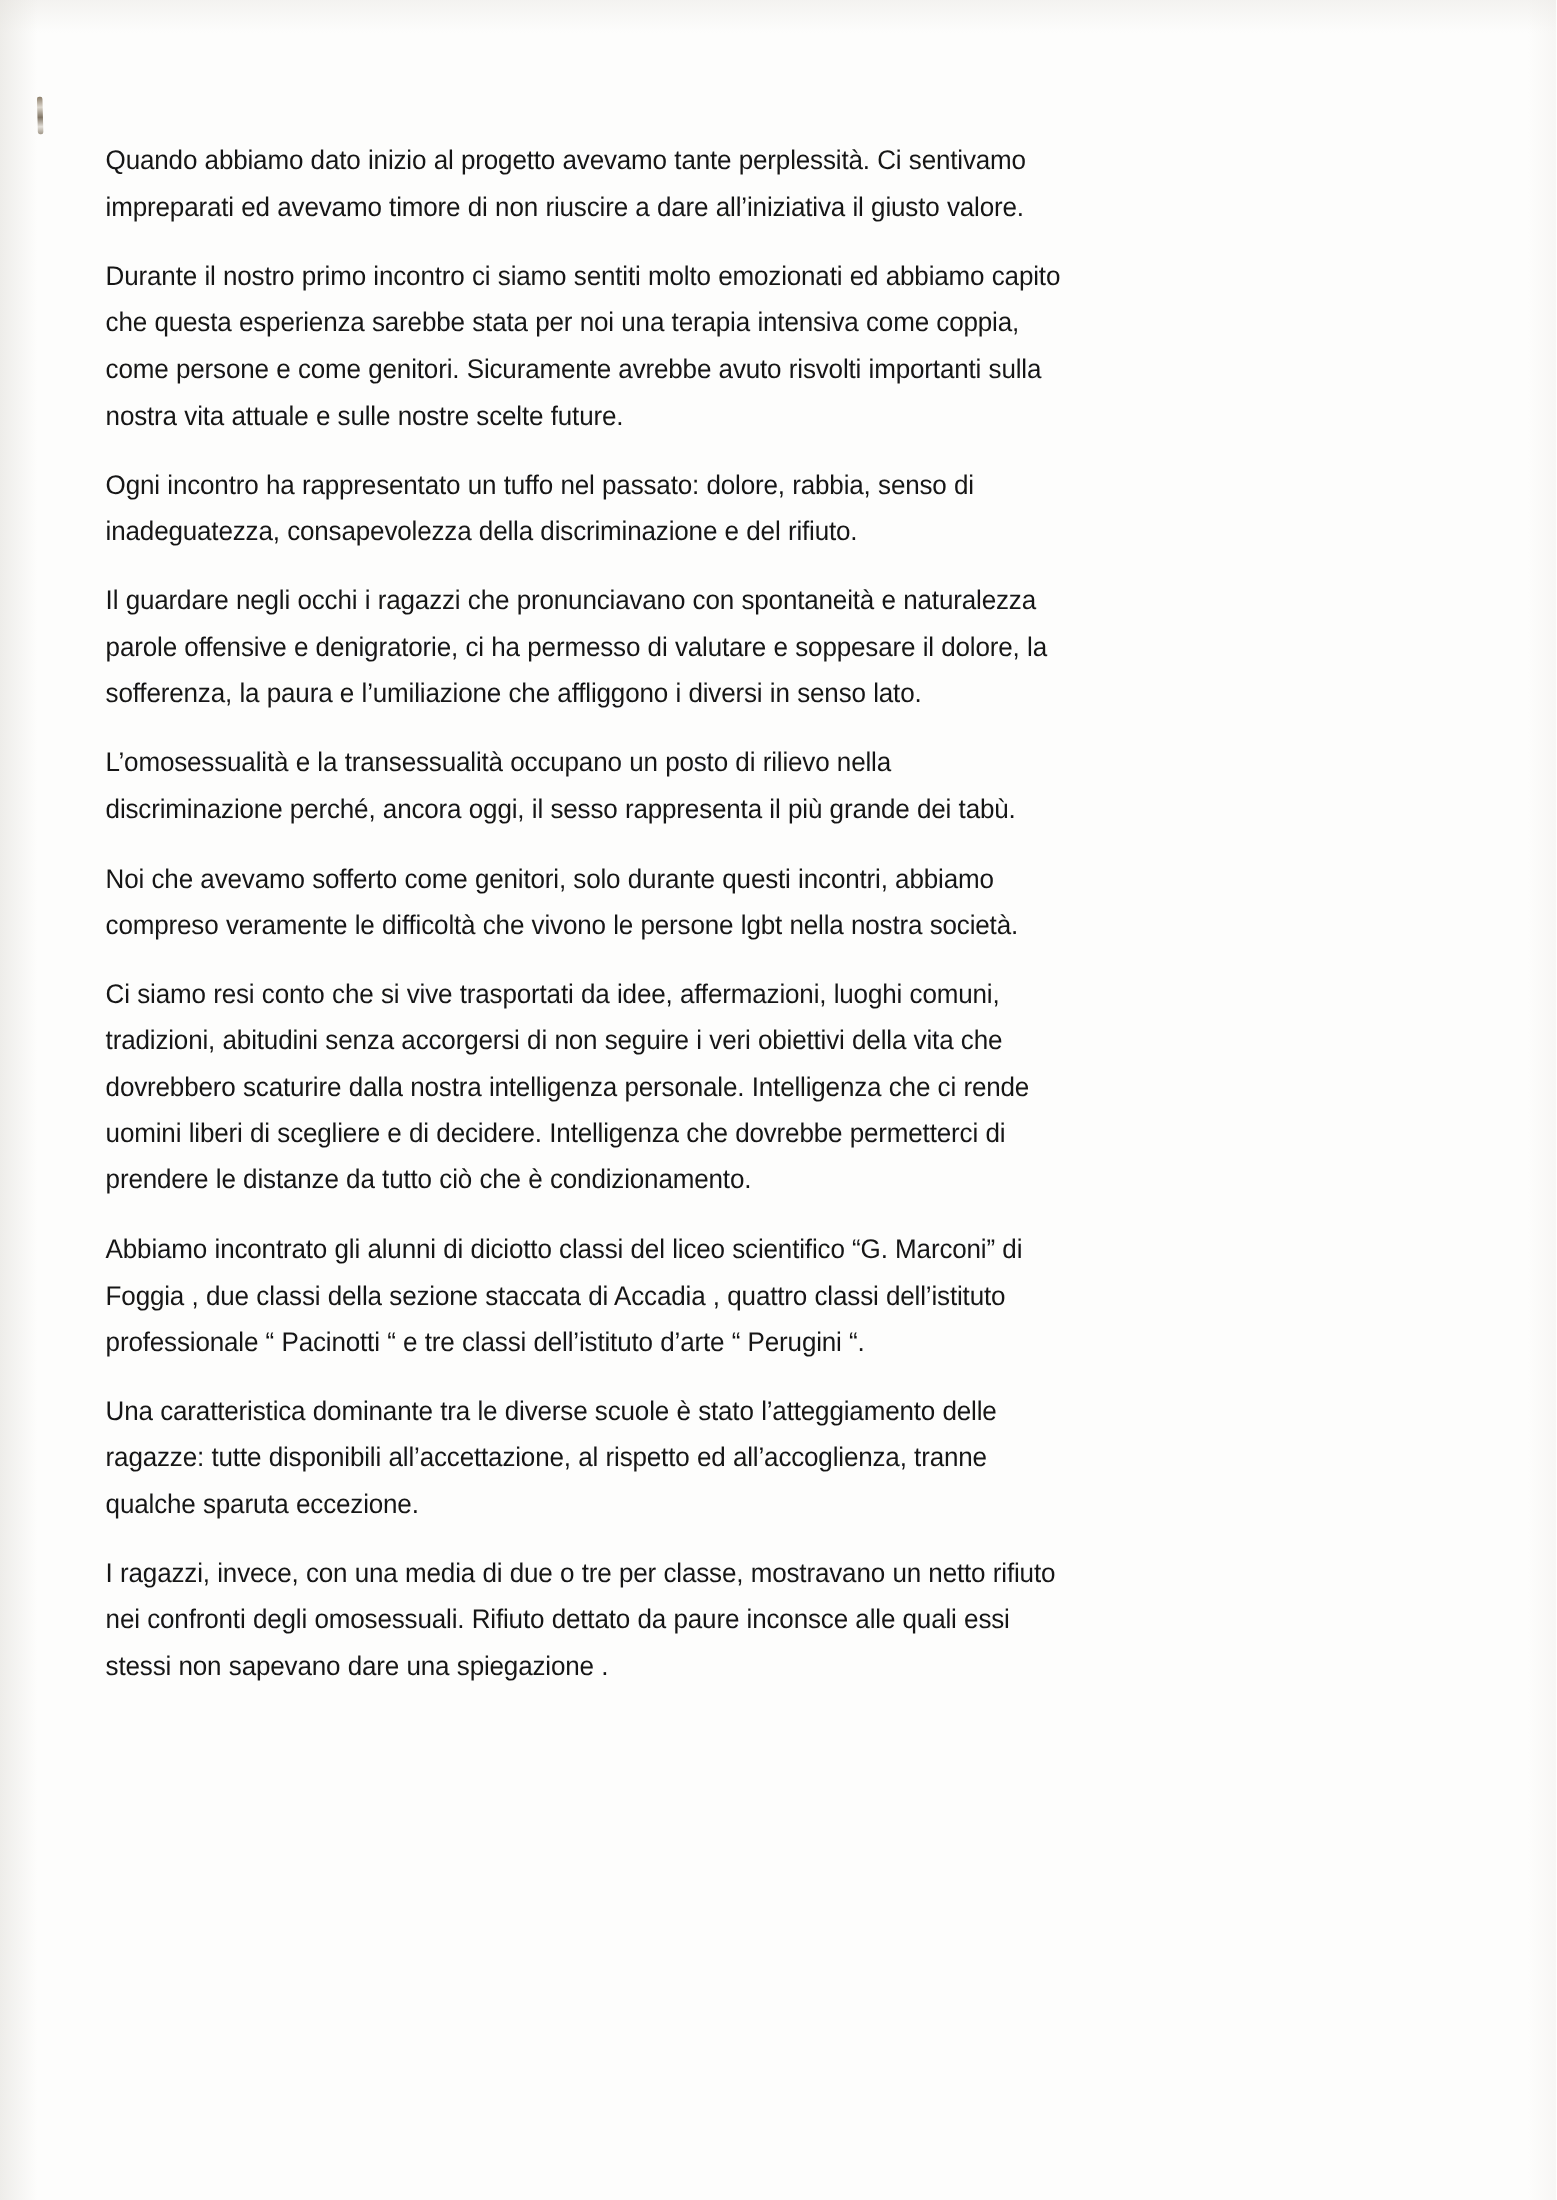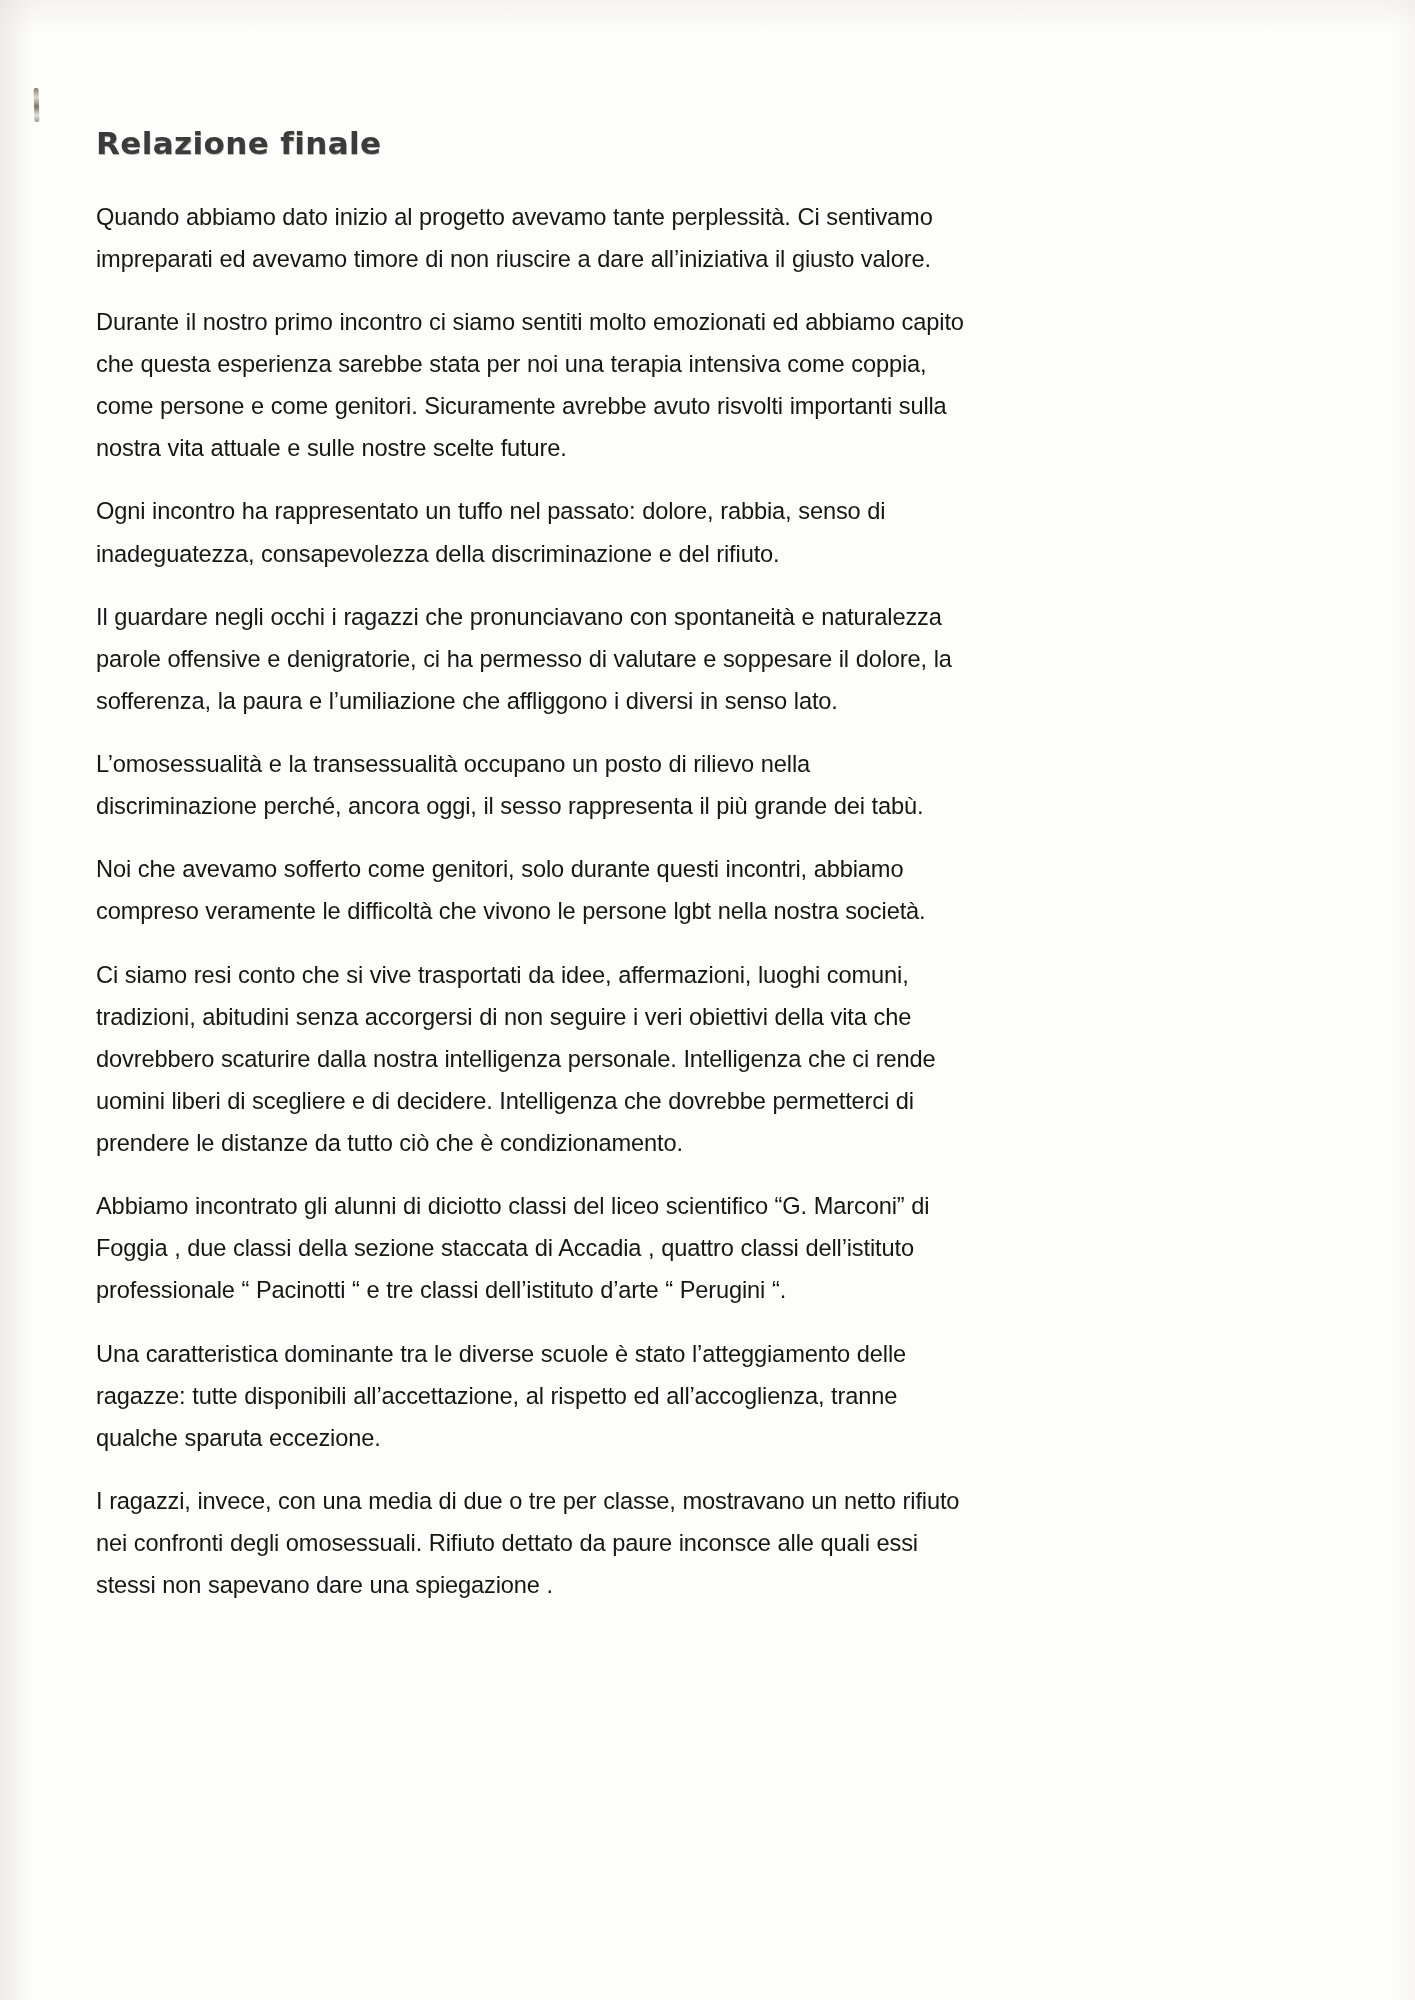--- a/index.html
+++ b/index.html
@@ -87,21 +87,20 @@
 </head>
 <body>
 
 <div class="page">
 
   <div class="paper-texture"></div>
   <div class="scan-artifact"></div>
 
   <div class="content">
 
-    <h1 class="doc-title">Relazione finale</h1>
 
     <div class="body-copy">
       <p class="para">Quando abbiamo dato inizio al progetto  avevamo tante perplessità. Ci sentivamo impreparati ed avevamo timore di non riuscire a dare all’iniziativa il giusto valore.</p>
       <p class="para">Durante il nostro primo incontro ci siamo sentiti molto emozionati ed abbiamo capito che  questa esperienza sarebbe stata per noi una terapia intensiva come coppia, come persone  e come genitori. Sicuramente avrebbe avuto risvolti importanti sulla nostra vita attuale  e sulle nostre scelte future.</p>
       <p class="para">Ogni  incontro ha rappresentato un tuffo nel passato: dolore, rabbia, senso di inadeguatezza, consapevolezza  della discriminazione e del rifiuto.</p>
       <p class="para">Il guardare negli occhi i ragazzi che pronunciavano con spontaneità e naturalezza parole  offensive e denigratorie, ci ha permesso di valutare e soppesare il dolore, la sofferenza, la paura e l’umiliazione che affliggono i diversi in senso lato.</p>
       <p class="para">L’omosessualità e la transessualità occupano un posto di rilievo nella discriminazione perché, ancora oggi, il sesso rappresenta il più grande dei tabù.</p>
       <p class="para">Noi che avevamo sofferto come genitori, solo durante questi incontri, abbiamo compreso veramente  le difficoltà che  vivono le persone lgbt nella nostra società.</p>
       <p class="para">Ci siamo resi conto che si vive trasportati da idee, affermazioni, luoghi comuni, tradizioni, abitudini  senza accorgersi di non seguire  i veri obiettivi della vita che dovrebbero scaturire dalla nostra intelligenza personale. Intelligenza che ci rende uomini liberi di scegliere e di decidere. Intelligenza che dovrebbe permetterci di prendere le distanze da tutto  ciò che è condizionamento.</p>
       <p class="para">Abbiamo incontrato gli alunni di diciotto classi del liceo scientifico “G. Marconi” di Foggia , due classi della sezione staccata di Accadia , quattro classi  dell’istituto professionale “ Pacinotti “ e tre classi dell’istituto d’arte  “ Perugini “.</p>

